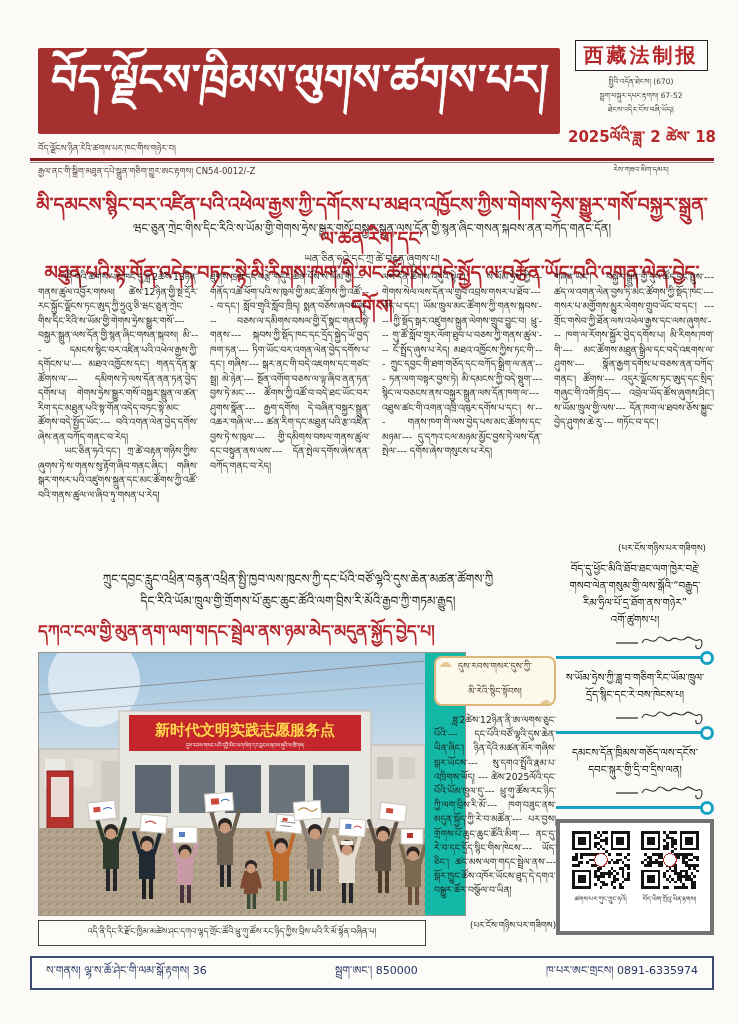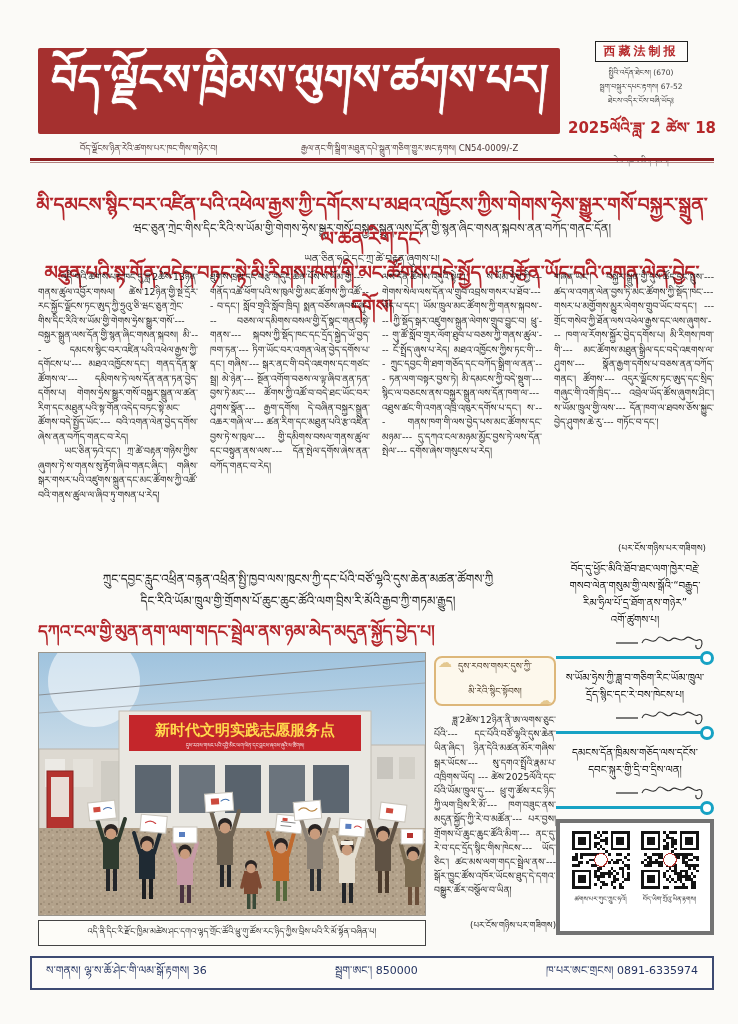--- a/index.html
+++ b/index.html
@@ -14,27 +14,27 @@
     position:absolute; left:38px; top:48px; width:522px; height:86px;
     background:#a5302f; border-radius:2px; display:flex; align-items:center; justify-content:center;
   }
   .masthead-red .callig {
     color:#fff; font-size:40px; font-weight:bold; white-space:nowrap;
     transform:skewX(-6deg) scaleY(1.05); letter-spacing:1px; text-shadow:0 0 1px #fff;
   }
   .infobox { position:absolute; left:568px; top:40px; width:146px; text-align:center; }
   .cn-name {
     display:inline-block; border:1px solid #222; padding:1px 8px; margin-bottom:4px;
-    color:#b5282a; font-weight:bold; font-size:12px; letter-spacing:3px; background:#fdfcfa;
+    color:#b5282a; font-weight:bold; font-size:20px; letter-spacing:3px; background:#fdfcfa;
   }
   .info-small { font-size:7.5px; color:#3a3a3a; line-height:14px; }
   .info-date { color:#b5282a; font-weight:bold; font-size:15px; margin:3px 0 1px; white-space:nowrap; }
   .subhead-row {
     position:absolute; left:38px; top:139px; width:522px;
-    display:flex; justify-content:space-around; font-size:8.5px; color:#4a3434;
+    display:flex; justify-content:space-around; font-size:8.5px; color:#4a3434;flex-direction:column;
   }
   .rule-red { position:absolute; left:30px; top:158px; width:684px; height:3px; background:#8e1f22; }
   .rule-red::after { content:""; position:absolute; left:0; top:4px; width:100%; height:1px; background:#b2807e; }
 
   
   .lead-kicker { position:absolute; left:30px; top:169px; width:684px; text-align:center; font-size:11.5px; color:#222;margin-top:46px; }
   .lead-h1 { position:absolute; left:30px; top:187px; width:684px; text-align:center;
              font-size:19px; font-weight:bold; color:#b5272c; line-height:34px; }
   .lead-byline { position:absolute; left:30px; top:247px; width:684px; text-align:center; font-size:10.5px; color:#333; }
 
@@ -44,21 +44,21 @@
          text-align:justify; color:#1b1b1b; white-space:pre-wrap; }
   .jump-note-main { position:absolute; right:32px; top:538px; width:200px; text-align:right; font-size:8.8px; color:#1b1b1b; }
 
   
   .mid-kicker1 { position:absolute; left:38px; top:565px; width:520px; text-align:center; font-size:12px; color:#1f1f1f; }
   .mid-kicker2 { position:absolute; left:38px; top:587px; width:520px; text-align:center; font-size:12px; color:#1f1f1f; }
   .mid-headline { position:absolute; left:38px; top:612px; width:520px; text-align:left;
                   font-size:17px; font-weight:bold; color:#b5272c; }
 
   
-  .photo-wrap { position:absolute; left:38px; top:652px; width:388px; height:264px;
+  .photo-wrap { position:absolute; left:38px; top:652px; width:428px; height:264px;
                 border:1px solid #9a958c; background:#14b8a6; }
   .photo-caption { position:absolute; left:38px; top:920px; width:388px; height:26px;
                    border:1px solid #444; background:#fdfcf8; display:flex; align-items:center;
                    justify-content:center; font-size:8.3px; color:#222; }
 
   
   .feature-col { position:absolute; left:434px; top:656px; width:122px; }
   .deco-box { position:relative; border:2px solid #ddb77a; border-radius:8px; background:#fdf8ec;
               height:50px; display:flex; align-items:center; justify-content:center; overflow:hidden; }
   .deco-box .title { font-size:9px; color:#4a3a28; text-align:center; padding:0 19px; z-index:2; }
@@ -100,21 +100,21 @@
     <div class="cn-name">西藏法制报</div>
     <div class="info-small">སྤྱིའི་འདོན་ཐེངས། (670)</div>
     <div class="info-small">སྦྲག་བསྐུར་དཔང་རྟགས། 67-52</div>
     <div class="info-small">ཐེངས་འདིར་ངོས་བཞི་ཡོད༔</div>
     <div class="info-date">2025ལོའི་ཟླ་ 2 ཚེས་ 18</div>
     <div class="info-small">རེས་གཟའ་མིག་དམར།</div>
   </div>
 
   <div class="subhead-row">
     <span>བོད་ལྗོངས་ཉིན་རེའི་ཚགས་པར་ཁང་གིས་གཉེར་བ།</span>
-    <span>རྒྱལ་ནང་གི་སྒྲིག་མཐུན་དཔེ་སྒྲུན་གཅིག་གྱུར་ཨང་རྟགས། CN54-0009/-Z</span>
+    <span>རྒྱལ་ནང་གི་སྒྲིག་མཐུན་དཔེ་སྒྲུན་གཅིག་གྱུར་ཨང་རྟགས། CN54-0012/-Z</span>
   </div>
   <div class="rule-red"></div>
 
   <div class="lead-kicker">ཝང་ཅུན་ཀྲེང་གིས་དིང་རིའི་ས་ཡོམ་གྱི་གེགས་ཧྲེས་སྒྱུར་གསོ་བསྐྱར་སྒྲུན་ལས་དོན་གྱི་སྙན་ཞིང་གསན་སྐབས་ནན་བཀོད་གནང་དོན།</div>
   <div class="lead-h1">
     <span>མི་དམངས་སྙིང་བར་འཛིན་པའི་འཕེལ་རྒྱས་ཀྱི་དགོངས་པ་མཐའ་འཁྱོངས་ཀྱིས་གེགས་ཧྲེས་སྒྱུར་གསོ་བསྐྱར་སྒྲུན་ལ་ཚན་རིག་དང་</span><br>
     <span>མཐུན་པའི་སྟ་གོན་འདེད་བཏང་སྟེ་མི་རིགས་ཁག་གི་མང་ཚོགས་བདེ་སྤྱོད་ལ་བརྩོན་ཡོང་བའི་འགན་ལེན་བྱེད་དགོས།</span>
   </div>
   <div class="lead-byline">ཡན་ཅིན་ཧའེ་དང་ཀྲ་ཚེ་བརྟན་ཞུགས་པ།</div>
 

